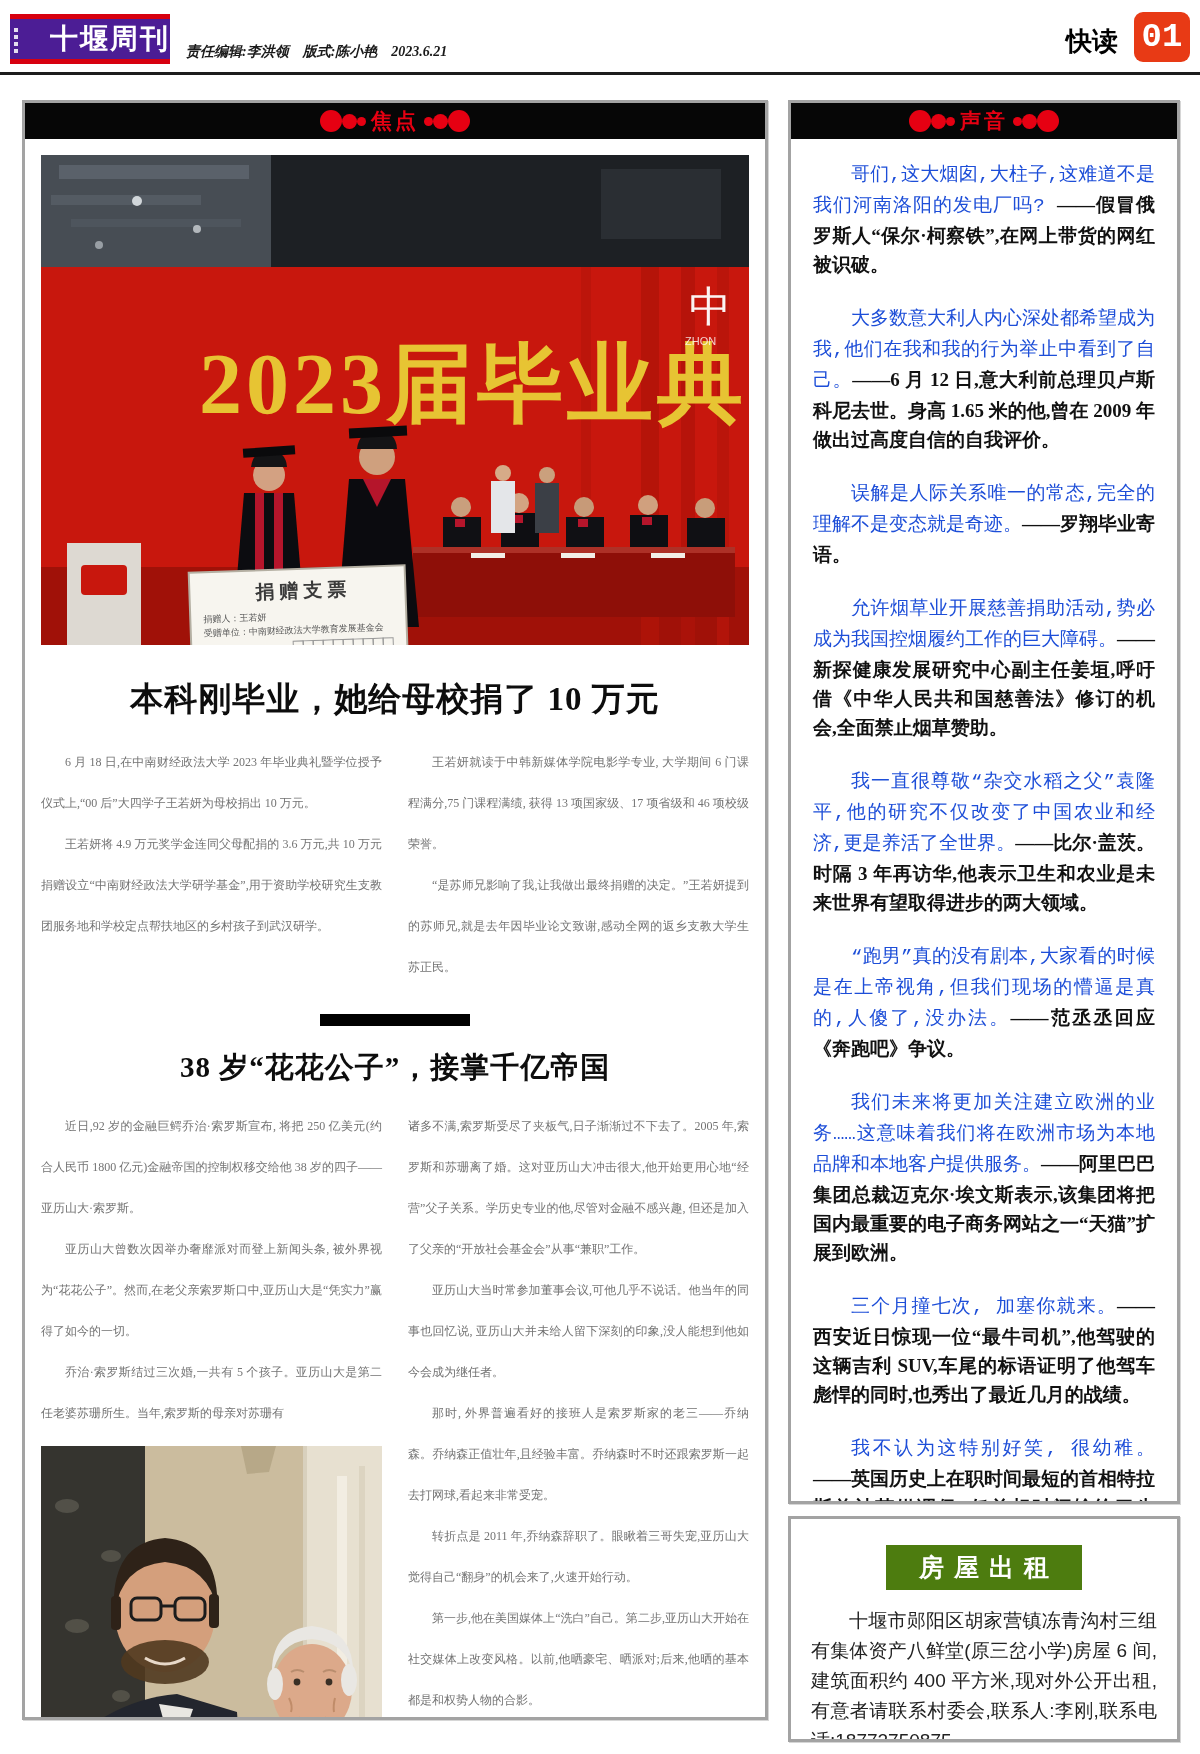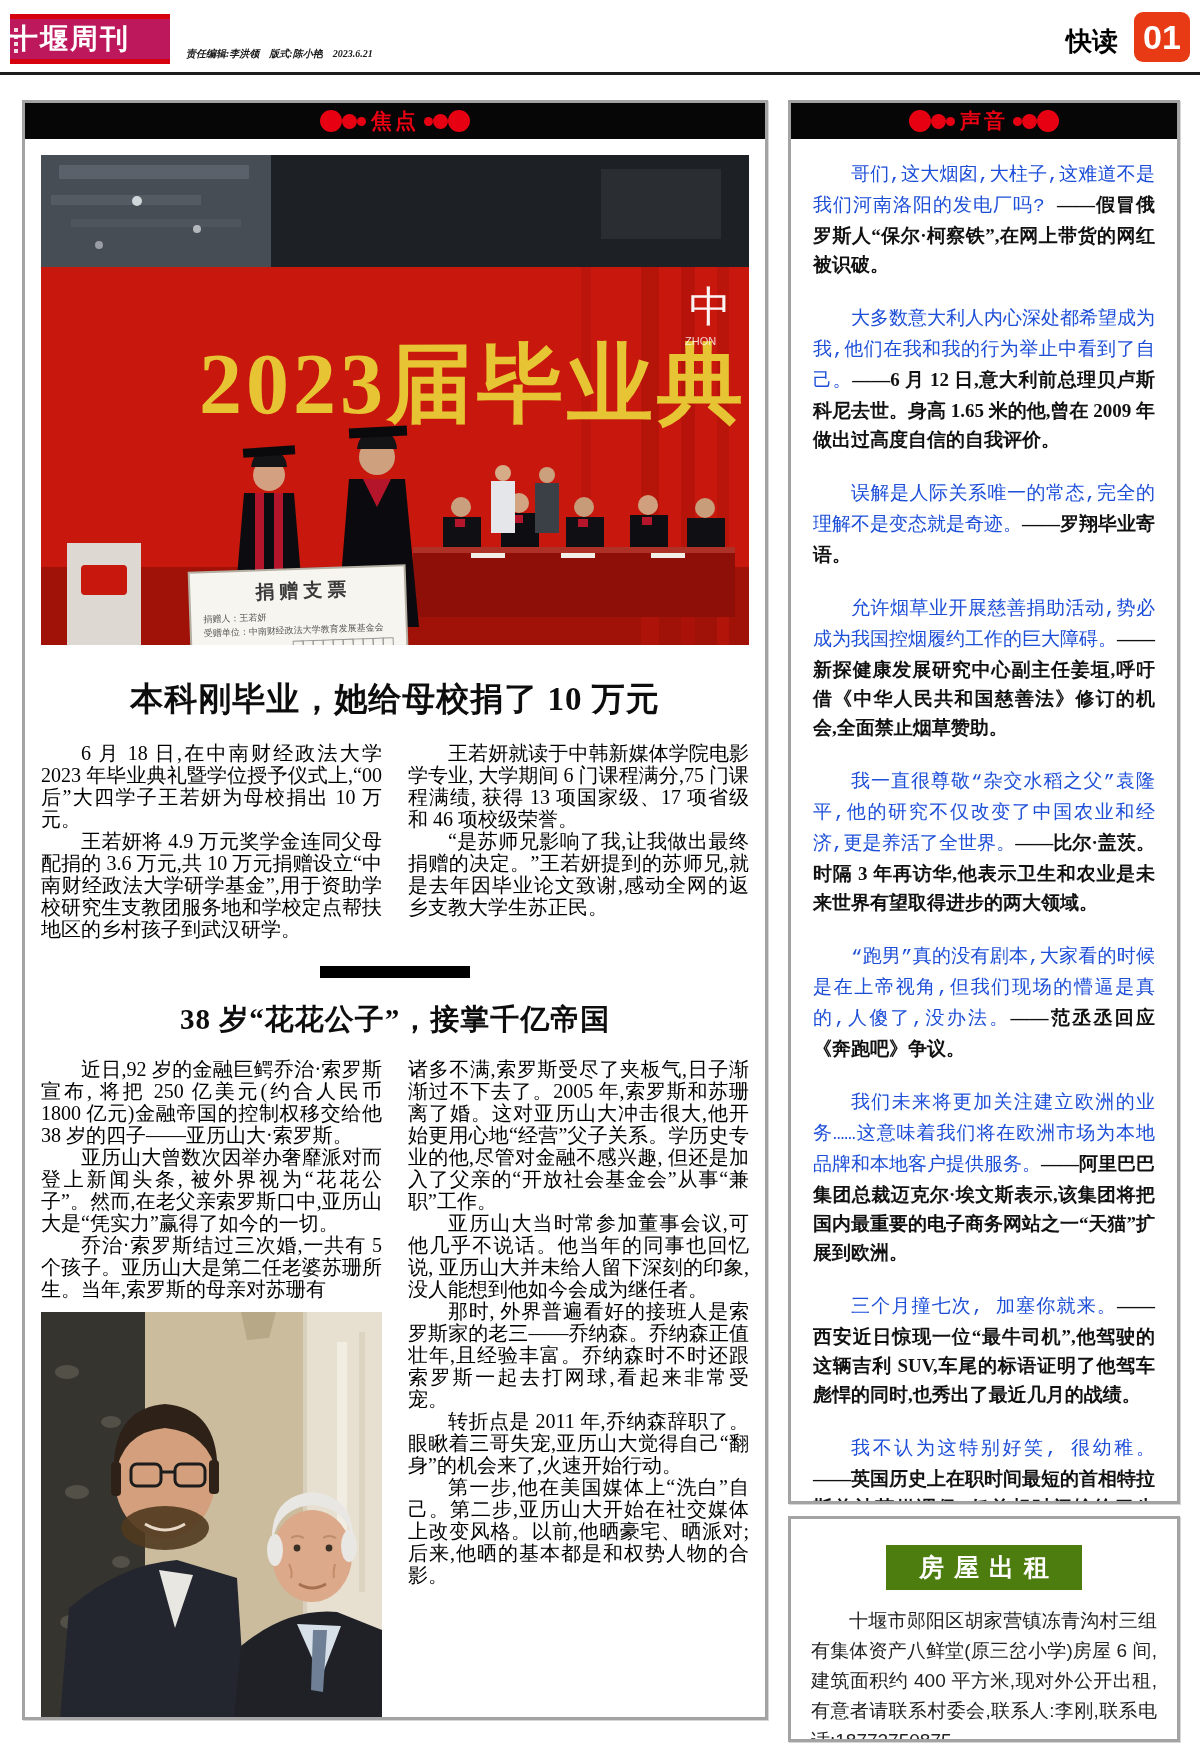--- a/index.html
+++ b/index.html
@@ -1,45 +1,45 @@
 <!DOCTYPE html>
 <html><head>
 <meta charset="utf-8">
 <style>
   *{margin:0;padding:0;box-sizing:border-box}
   html,body{background:#fff}
   body{width:1200px;height:1754px;position:relative;font-family:"Liberation Serif","DejaVu Serif",serif;color:#111;overflow:hidden}
 
   
   .masthead{position:absolute;top:14px;left:10px;width:1180px;height:50px}
-  .logo{position:absolute;left:0;top:0;width:160px;height:50px;background:#be185d;border-top:5px solid #d7000f;border-bottom:5px solid #d7000f;color:#fff;display:flex;align-items:center;justify-content:flex-start;font-weight:bold;font-size:28px;letter-spacing:2px}
+  .logo{position:absolute;left:0;top:0;width:160px;height:50px;background:#4c1d95;border-top:5px solid #d7000f;border-bottom:5px solid #d7000f;color:#fff;display:flex;align-items:center;justify-content:flex-end;font-weight:bold;font-size:28px;letter-spacing:2px}
   .logo-marks{position:absolute;left:4px;top:9px;display:flex;flex-direction:column;gap:3px}
   .logo-marks i{width:4px;height:4px;background:rgba(255,255,255,.85)}
-  .editor-line{position:absolute;left:176px;bottom:3px;font-size:10px;font-weight:bold;font-style:italic;color:#1a1a1a}
+  .editor-line{position:absolute;left:176px;bottom:3px;font-size:14px;font-weight:bold;font-style:italic;color:#1a1a1a}
   .quick-read{position:absolute;right:72px;bottom:5px;font-size:26px;font-weight:bold;color:#000;font-family:"Liberation Sans","DejaVu Sans",sans-serif}
-  .pagenum{position:absolute;right:0;top:-2px;width:56px;height:50px;background:#e839156;background:#e83a15;border-radius:9px;color:#fff;font-size:34px;font-weight:bold;display:flex;align-items:center;justify-content:center;font-family:Liberation Sans, sans-serif}
+  .pagenum{position:absolute;right:0;top:-2px;width:56px;height:50px;background:#e839156;background:#e83a15;border-radius:9px;color:#fff;font-size:34px;font-weight:bold;display:flex;align-items:center;justify-content:center;font-family:Liberation Mono, monospace}
   .toprule{position:absolute;top:72px;left:0;width:1200px;height:3px;background:#1c1c1c}
 
   
   .panel{position:absolute;background:#fff;border:3px solid #a3a3a3;box-shadow:1px 1px 0 #d6d6d6;overflow:hidden}
   .panel-focus{left:22px;top:100px;width:746px;height:1620px}
   .panel-voice{left:788px;top:100px;width:392px;height:1404px}
   .panel-rental{left:788px;top:1516px;width:392px;height:226px;padding:8px 20px}
   .panel-head{height:36px;background:#060606;display:flex;align-items:center;justify-content:center;}
   .panel-head .lbl{color:#e60012;font-size:21px;font-weight:bold;letter-spacing:3px;margin:0 5px;font-family:"Liberation Sans","DejaVu Sans",sans-serif}
   .dot{background:#e60012;border-radius:50%;flex:0 0 auto}
   .d1{width:22px;height:22px}.d2{width:15px;height:15px}.d3{width:9px;height:9px}
 
   .focus-body{padding:16px 16px 0}
   .headline{text-align:center;font-weight:bold;color:#0d0d0d}
   .h1a{font-size:33px;margin:28px 0 20px;letter-spacing:1px}
   .h1b{font-size:29px;margin:22px 0 18px;letter-spacing:1px}
   .cols{display:flex;gap:26px}
   .col{width:341px}
-  .col p{font-size:20px;line-height:22px;text-align:justify;text-indent:2em;color:#000000}
+  .col p{font-size:12px;line-height:41px;text-align:justify;text-indent:2em;color:#737373}
   .col p.cont{text-indent:0}
   .divbar{width:150px;height:12px;background:#000;margin:26px auto 0}
   .photo2{display:block;margin-top:12px}
 
   
   .quotes{padding:20px 22px 0}
   .quote{font-size:19px;line-height:29px;text-align:justify;text-indent:2em;margin-bottom:24px}
   .quote .qt{font-family:Liberation Mono, monospace;color:#1d4ed8}
   .quote .at{font-family:"Liberation Serif","DejaVu Serif",serif;color:#111;font-weight:bold}
 

